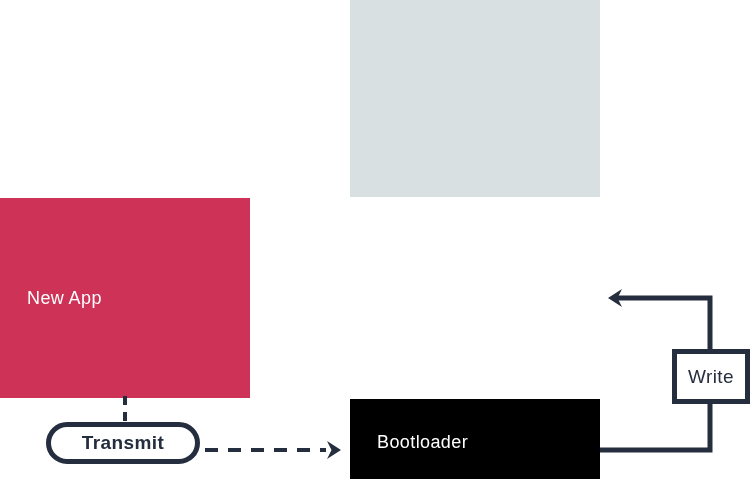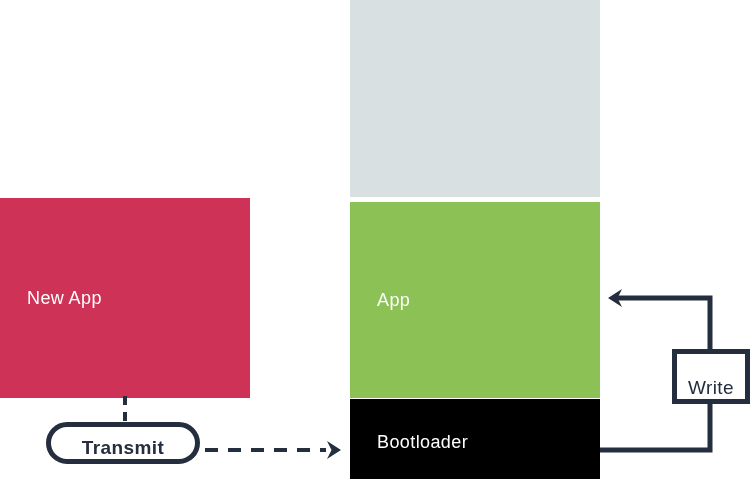--- a/index.html
+++ b/index.html
@@ -39,21 +39,21 @@
   .dashed-short { stroke: #242e3e; stroke-width: 4; stroke-dasharray: 9 7; fill: none; }
   .solid  { stroke: #242e3e; stroke-width: 5; fill: none; }
   .arrowhead { fill: #242e3e; stroke: none; }
   .node {
     position: absolute;
     z-index: 3;
     background: #ffffff;
     border: 5px solid #242e3e;
     color: #242e3e;
     display: flex;
-    align-items: flex-end;
+    align-items: center;
     justify-content: center;
     letter-spacing: 0.4px;
   }
   .transmit-pill {
     left: 46px; top: 422px;
     width: 154px; height: 42px;
     border-radius: 28px;
     font-size: 19px;
     font-weight: 700;
   }
@@ -68,23 +68,20 @@
 <body>
 
 <div class="canvas">
 
   <div class="box box-newapp">
     <span class="box-label">New App</span>
   </div>
 
   <div class="box box-unused"></div>
 
-  <div class="box box-app">
-    <span class="box-label">App</span>
-  </div>
 
   <div class="box box-bootloader">
     <span class="box-label">Bootloader</span>
   </div>
 
   <svg class="connectors" width="753" height="500" viewBox="0 0 753 500">
 
     <line x1="125" y1="396" x2="125" y2="423" class="dashed-short"></line>
 
     <line x1="205" y1="450" x2="326" y2="450" class="dashed"></line>

